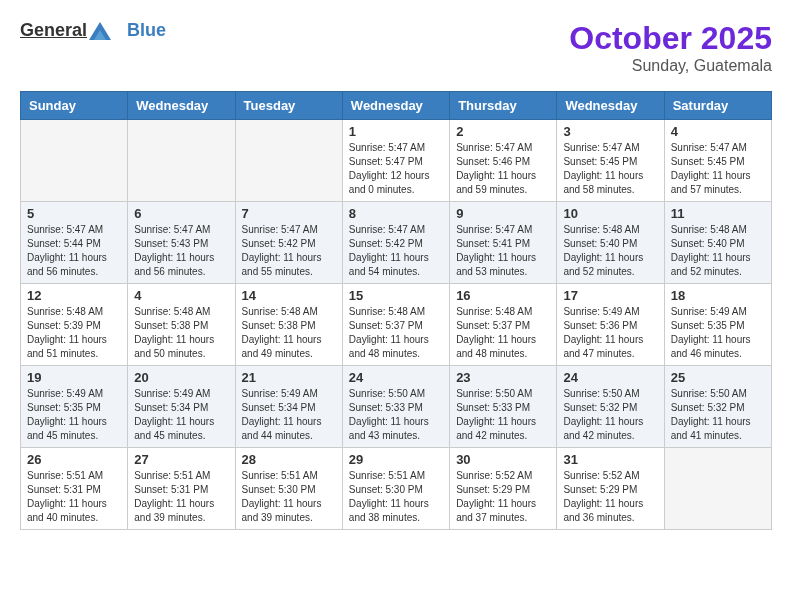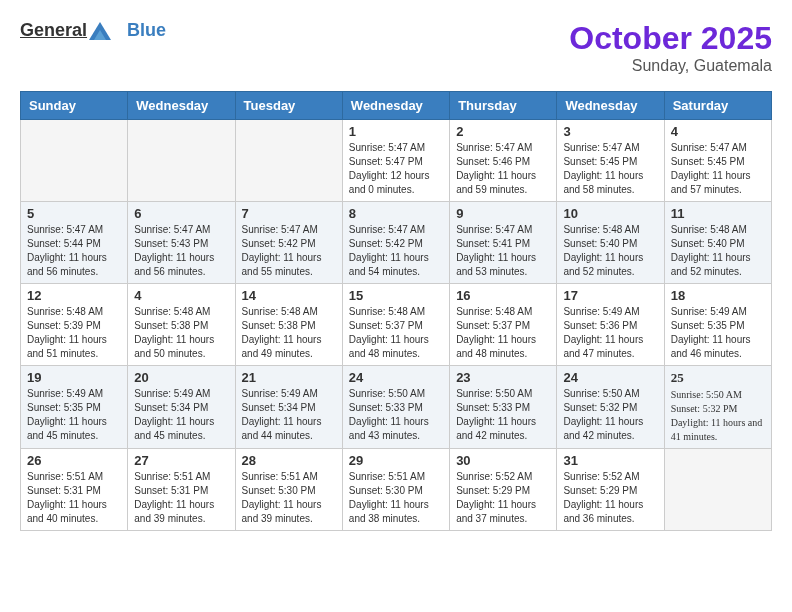--- a/index.html
+++ b/index.html
@@ -219,21 +219,21 @@
           <div class="day-info">Sunrise: 5:50 AM<br>Sunset: 5:33 PM<br>Daylight: 11 hours and 43 minutes.</div>
         </td>
         <td style="background: rgb(240, 244, 248);">
           <div class="day-number">23</div>
           <div class="day-info">Sunrise: 5:50 AM<br>Sunset: 5:33 PM<br>Daylight: 11 hours and 42 minutes.</div>
         </td>
         <td style="background: rgb(240, 244, 248);">
           <div class="day-number">24</div>
           <div class="day-info">Sunrise: 5:50 AM<br>Sunset: 5:32 PM<br>Daylight: 11 hours and 42 minutes.</div>
         </td>
-        <td style="background: rgb(240, 244, 248); font-family: Liberation Serif, serif;">
+        <td style="background: rgb(240, 244, 248);">
           <div class="day-number">25</div>
           <div class="day-info">Sunrise: 5:50 AM<br>Sunset: 5:32 PM<br>Daylight: 11 hours and 41 minutes.</div>
         </td>
       </tr>
       <tr class="week-row">
         <td>
           <div class="day-number">26</div>
           <div class="day-info">Sunrise: 5:51 AM<br>Sunset: 5:31 PM<br>Daylight: 11 hours and 40 minutes.</div>
         </td>
         <td>

